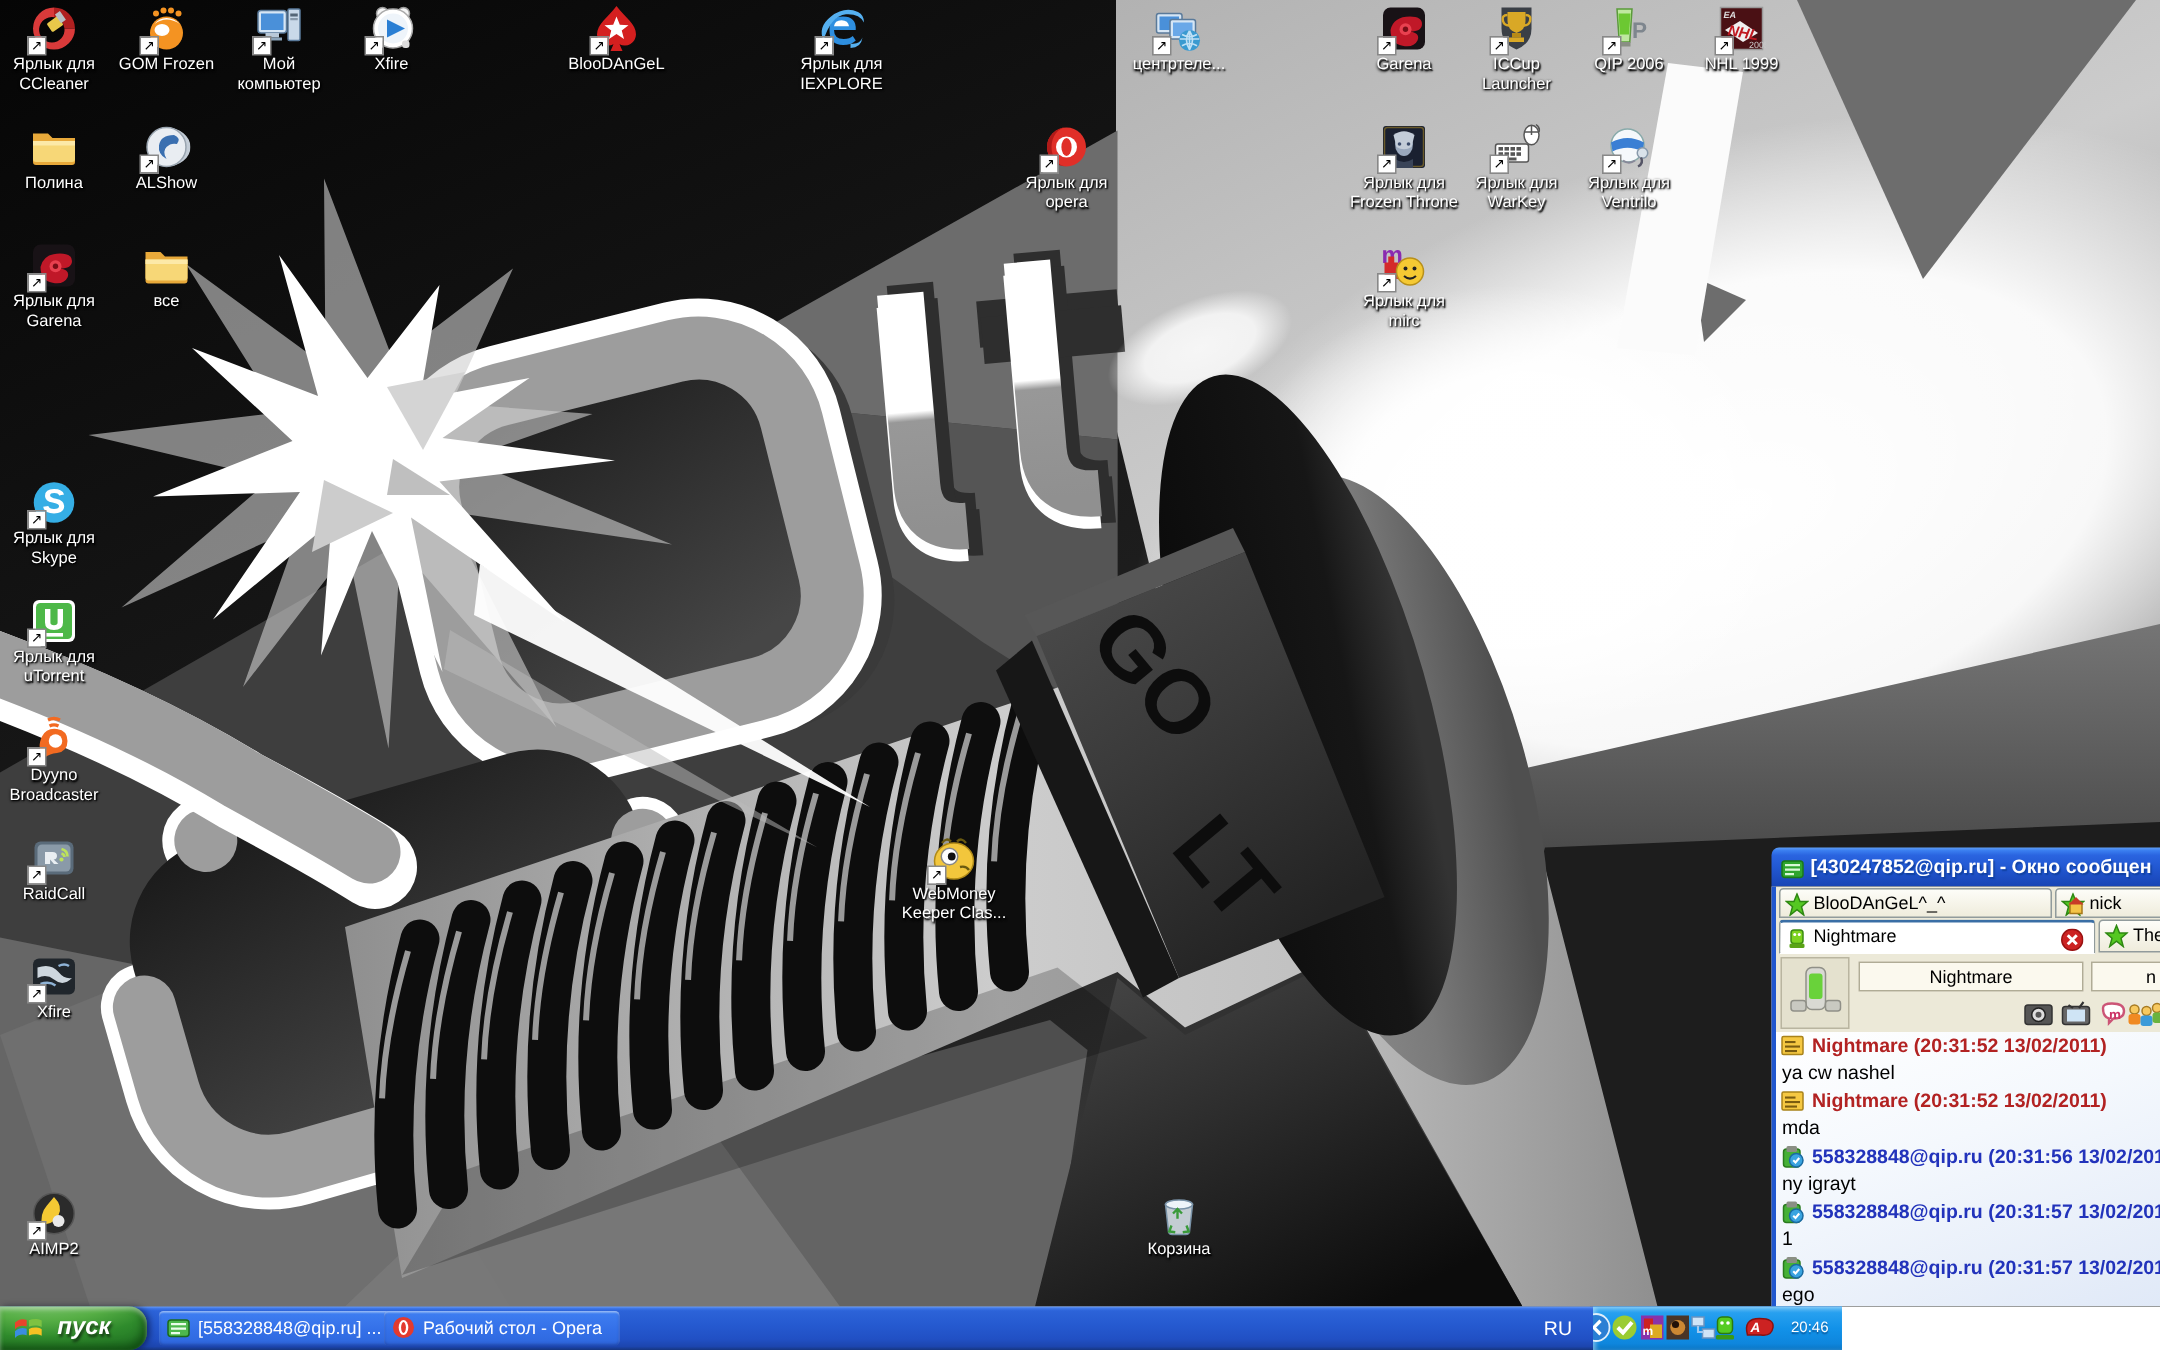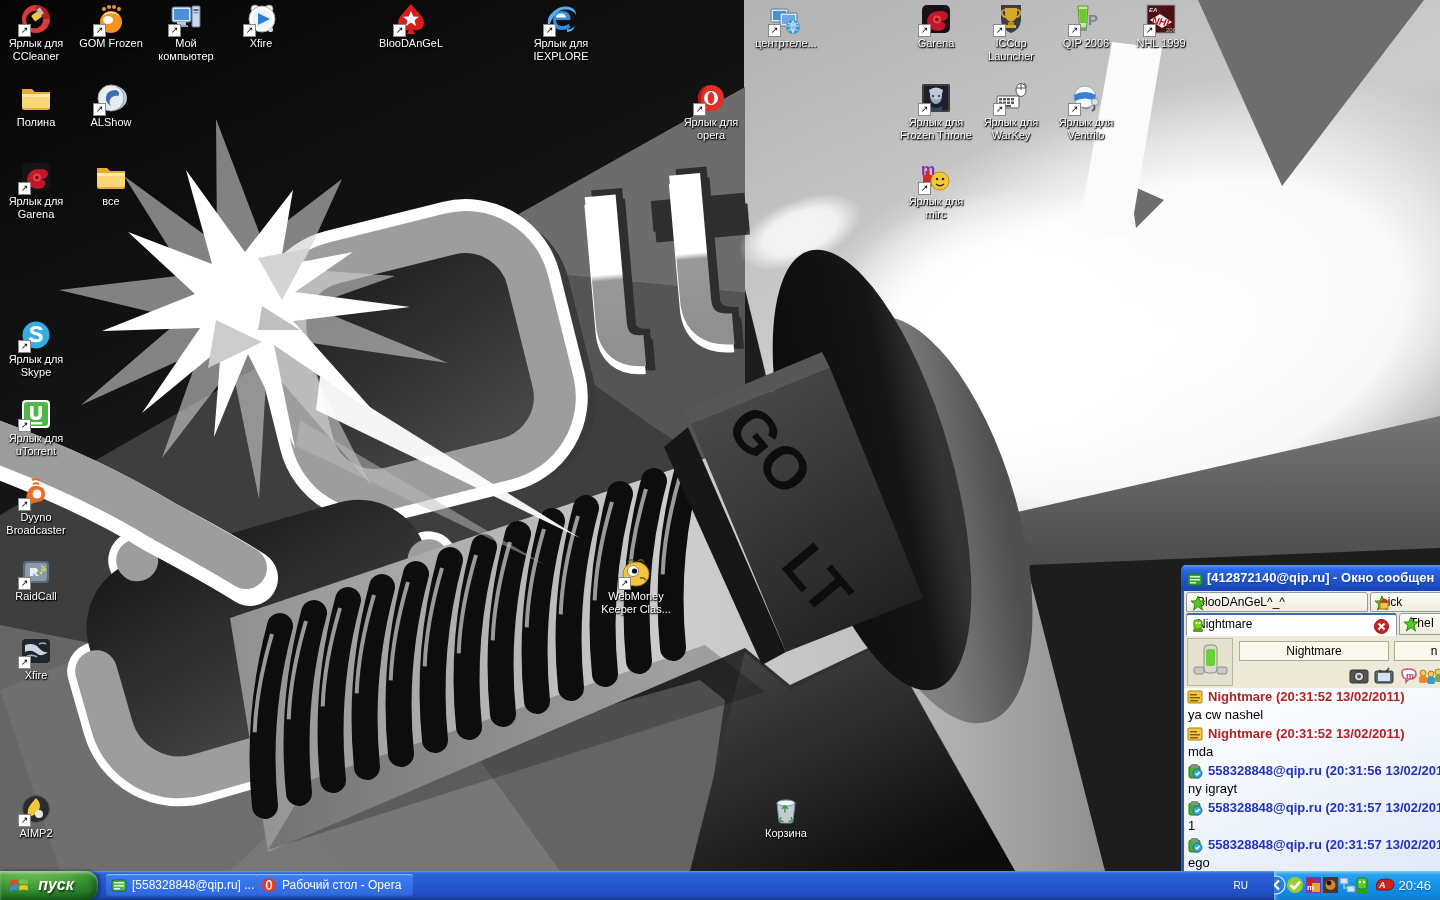--- a/index.html
+++ b/index.html
@@ -5,34 +5,34 @@
 *{margin:0;padding:0;box-sizing:border-box}
 html,body{width:1440px;height:900px;overflow:hidden;font-family:"Liberation Sans",sans-serif}
 #desk{position:relative;width:1440px;height:871px;background:#111;overflow:hidden}
 #wall{position:absolute;left:0;top:0}
 .ic{position:absolute;width:76px;text-align:center;font-size:11px;color:#fff}
 .g{width:32px;height:32px;margin:0 auto;position:relative}
 .g svg{display:block}
 .sc{position:absolute;left:-1px;bottom:-1px;width:11px;height:11px;background:#fff;outline:1px solid #888;line-height:10px;font-size:9px;color:#000;text-align:center}
 .lbl{margin-top:2px;line-height:13px;text-shadow:1px 1px 1px #000,0 1px 2px #000}
 
-#bar{position:absolute;left:0;top:871px;width:1440px;height:29px;background:linear-gradient(180deg,#6a9df8 0%,#3a73e6 5%,#2c63d8 10%,#2559cf 45%,#2150c4 75%,#1c45ae 92%,#16367f 100%)}
+#bar{position:absolute;left:0;top:871px;width:1228px;height:29px;background:linear-gradient(180deg,#6a9df8 0%,#3a73e6 5%,#2c63d8 10%,#2559cf 45%,#2150c4 75%,#1c45ae 92%,#16367f 100%)}
 #start{position:absolute;left:0;top:0;width:98px;height:29px;border-radius:0 12px 12px 0;background:radial-gradient(ellipse 120% 160% at 30% -40%,#8fd184 0%,#56ae45 45%,#2f8b2c 70%,#1f7022 100%);box-shadow:inset 0 2px 3px rgba(255,255,255,.45),inset -3px -3px 6px rgba(0,40,0,.5),2px 0 4px rgba(0,0,30,.5);color:#fff;font-weight:bold;font-style:italic;font-size:16px;line-height:28px;text-align:center;text-shadow:1px 2px 2px rgba(0,0,0,.6)}
 #start span{margin-left:14px}
 .flag{position:absolute;left:9px;top:6px;width:20px;height:17px}
 .tbtn{position:absolute;top:3px;height:23px;border-radius:3px;background:linear-gradient(180deg,#5591f4 0%,#3d7cf0 10%,#3470e8 55%,#2e67dd 100%);box-shadow:inset 0 1px 1px rgba(255,255,255,.4),inset 0 -1px 2px rgba(0,0,60,.3);color:#fff;font-size:12px;line-height:23px;white-space:nowrap;overflow:hidden;padding-left:26px}
 .tbtn .ti{position:absolute;left:5px;top:3px;width:16px;height:16px}
 #tray{position:absolute;right:0;top:0;width:166px;height:29px;background:linear-gradient(180deg,#51b5f4 0%,#27a0ef 15%,#1292e9 50%,#0e86dd 85%,#0a76c4 100%);box-shadow:inset 2px 1px 3px rgba(255,255,255,.4)}
-#clock{position:absolute;right:9px;top:0;height:29px;line-height:29px;color:#fff;font-size:13px;text-shadow:0 1px 1px rgba(0,0,40,.4)}
-#ru{position:absolute;right:192px;top:0;height:29px;line-height:29px;color:#fff;font-size:10px}
+#clock{position:absolute;right:9px;top:0;height:29px;line-height:29px;color:#fff;font-size:10px;text-shadow:0 1px 1px rgba(0,0,40,.4)}
+#ru{position:absolute;right:180px;top:0;height:29px;line-height:29px;color:#fff;font-size:13px}
 
 #qip{position:absolute;left:1181px;top:565px;width:283px;height:306px}
 #qtitle{position:absolute;left:0;top:0;width:100%;height:26px;border-radius:5px 5px 0 0;background:linear-gradient(180deg,#5e9ef5 0%,#3a7ef0 8%,#2a64e0 20%,#2258d2 50%,#1c4cc0 80%,#1845b4 100%);color:#fff;font-weight:bold;font-size:13px;line-height:26px;text-shadow:1px 1px 1px #1040a0}
 #qbody{position:absolute;left:0;top:26px;right:0;bottom:0;background:#ece9d8;border-left:3px solid #2157ce}
-.qtab{position:absolute;height:20px;background:linear-gradient(180deg,#fdfdf8,#efecdc);border:1px solid #919b9c;border-radius:3px 3px 0 0;font-size:12px;color:#000;line-height:18px;padding-left:10px;white-space:nowrap;overflow:hidden}
+.qtab{position:absolute;height:20px;background:linear-gradient(180deg,#fdfdf8,#efecdc);border:1px solid #919b9c;border-radius:3px 3px 0 0;font-size:12px;color:#000;line-height:18px;padding-left:22px;white-space:nowrap;overflow:hidden}
 .qtab .qi{position:absolute;left:3px;top:2px;width:16px;height:16px}
 #qchat{position:absolute;left:0;top:97px;right:0;bottom:0;background:linear-gradient(160deg,#ffffff 0%,#f4f8fd 40%,#dfe8f7 100%);overflow:hidden;font-size:13px}
 .msg{position:relative;height:18px;padding:1px 2px 0 24px;font-weight:bold;white-space:nowrap}
 .msg .mi{position:absolute;left:3px;top:1px;width:16px;height:16px}
 .mr{color:#b22222}
 .mb{color:#2233bb}
 .mt{height:19px;padding:1px 2px 0 4px;color:#000;white-space:nowrap}
 </style>
 </head>
 <body>
@@ -570,21 +570,21 @@
       </div>
       <div class="lbl">Корзина</div>
     </div>
 
 <div id="qip">
 <div id="qtitle"><svg class="ti" style="position:absolute;left:6px;top:6px" width="16" height="16">
           <rect x="1" y="3" width="14" height="11" rx="2" fill="#2ea52e" stroke="#1a7a1a"></rect>
           <rect x="3" y="5" width="10" height="1.5" fill="#d8f8d8"></rect>
           <rect x="3" y="8" width="10" height="1.5" fill="#d8f8d8"></rect>
           <rect x="3" y="11" width="6" height="1.5" fill="#d8f8d8"></rect>
-        </svg><span style="margin-left:26px">[412872140@qip.ru] - Окно сообщен</span></div>
+        </svg><span style="margin-left:26px">[430247852@qip.ru] - Окно сообщен</span></div>
 <div id="qbody">
 
 <div class="qtab" style="left:2px;top:1px;width:182px"><svg class="qi" viewBox="0 0 16 16">
             <polygon points="8,1 10,6 15,6 11,9.5 12.5,15 8,11.5 3.5,15 5,9.5 1,6 6,6" fill="#55c822" stroke="#2e8812"></polygon>
           </svg>BlooDAnGeL^_^</div>
 <div class="qtab" style="left:186px;top:1px;width:92px"><svg class="qi" viewBox="0 0 16 16">
             <polygon points="8,1 10,6 15,6 11,9.5 12.5,15 8,11.5 3.5,15 5,9.5 1,6 6,6" fill="#55c822" stroke="#2e8812"></polygon>
             <rect x="6" y="7" width="8" height="7" fill="#f4c447" stroke="#a87818"></rect>
             <polygon points="5,8 10,3 15,8" fill="#c83c28"></polygon>
           </svg>nick</div>

